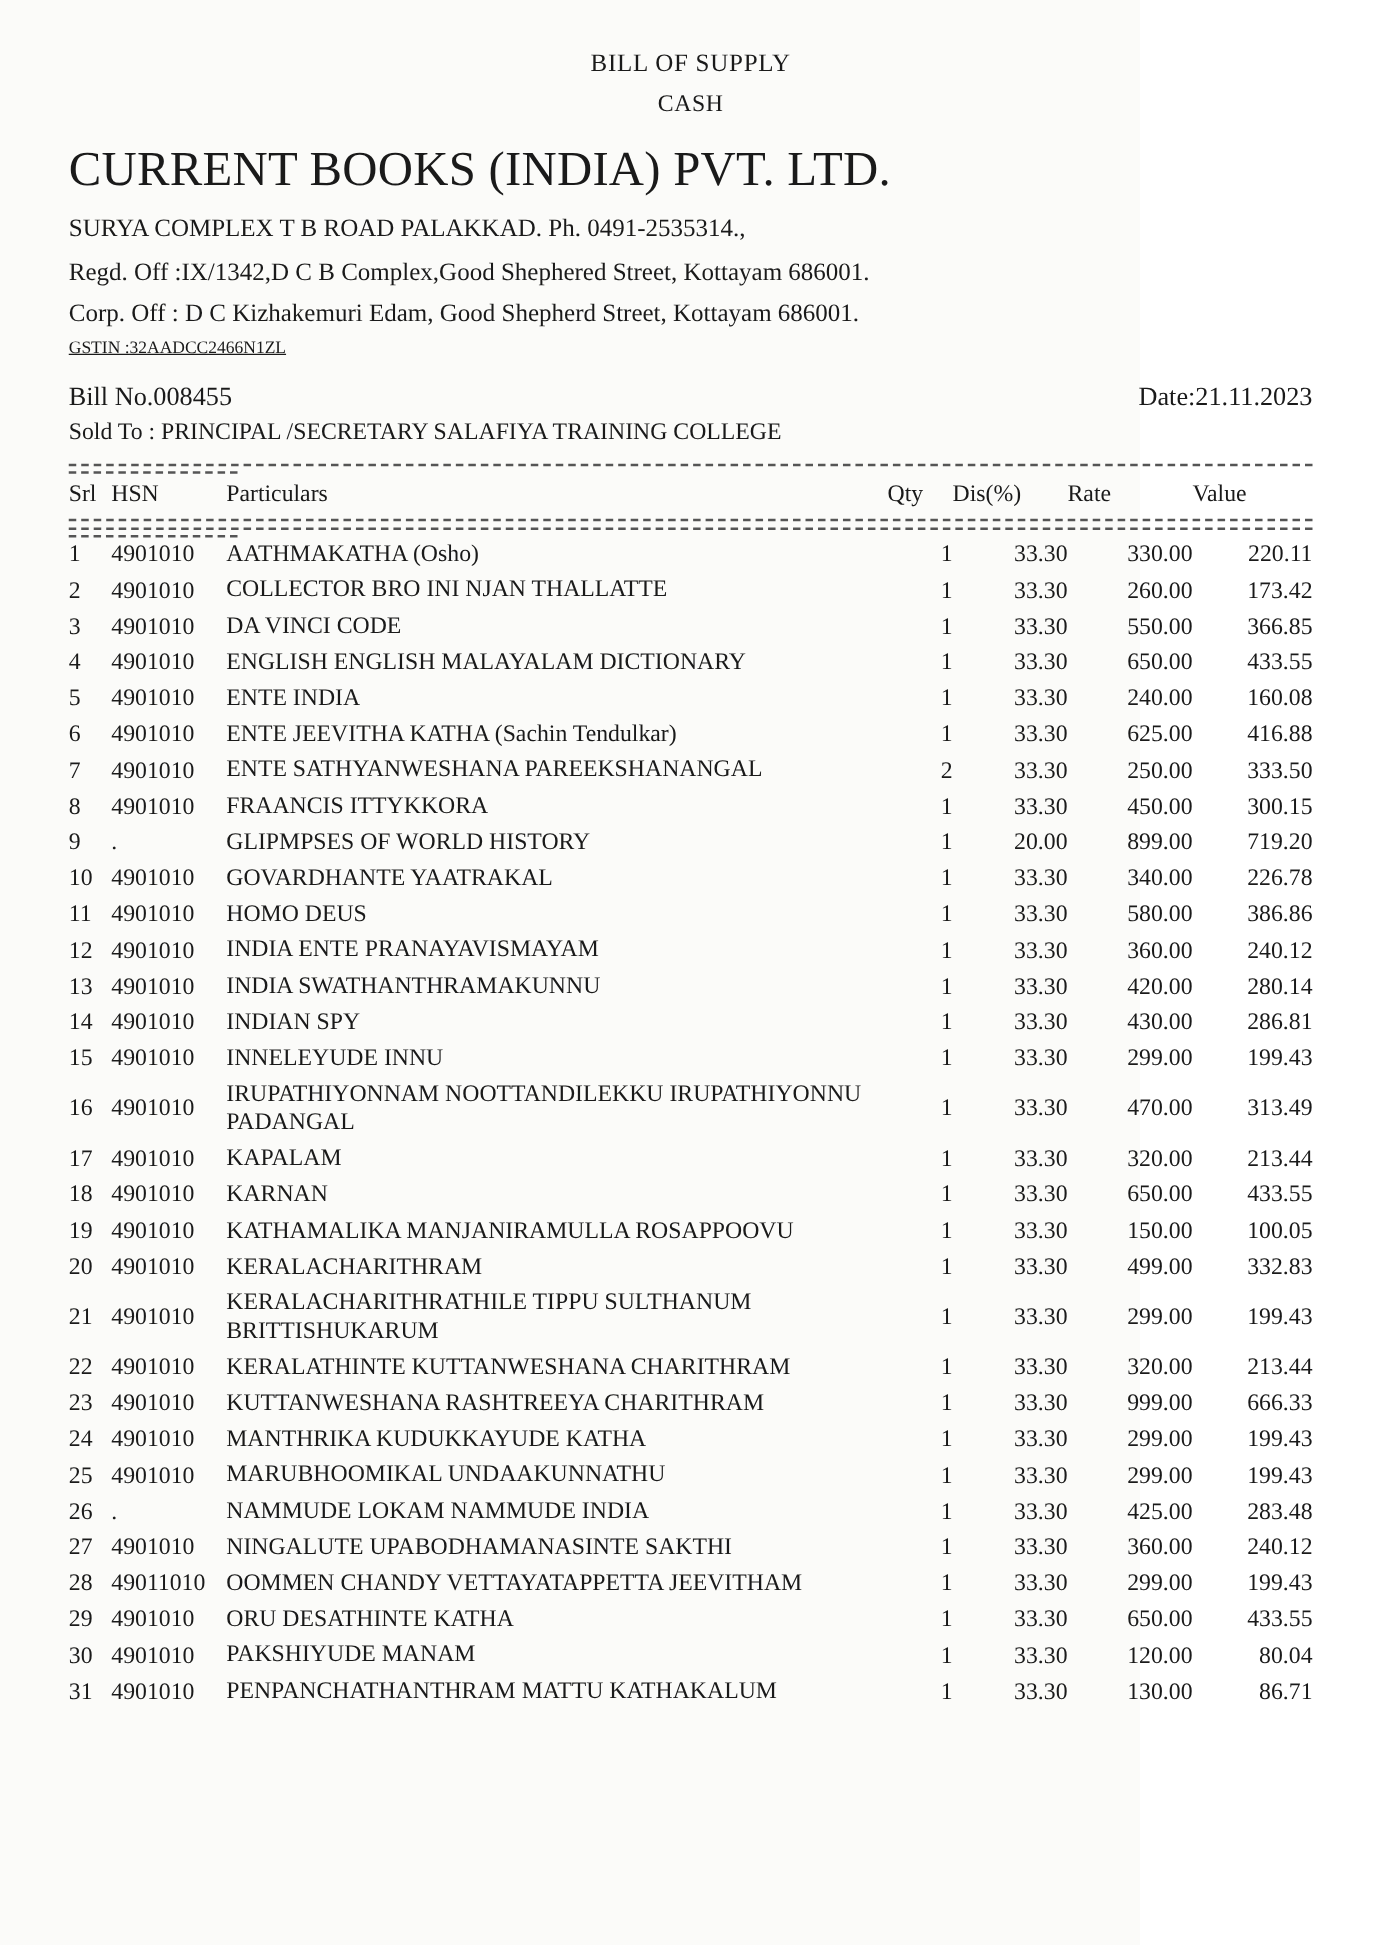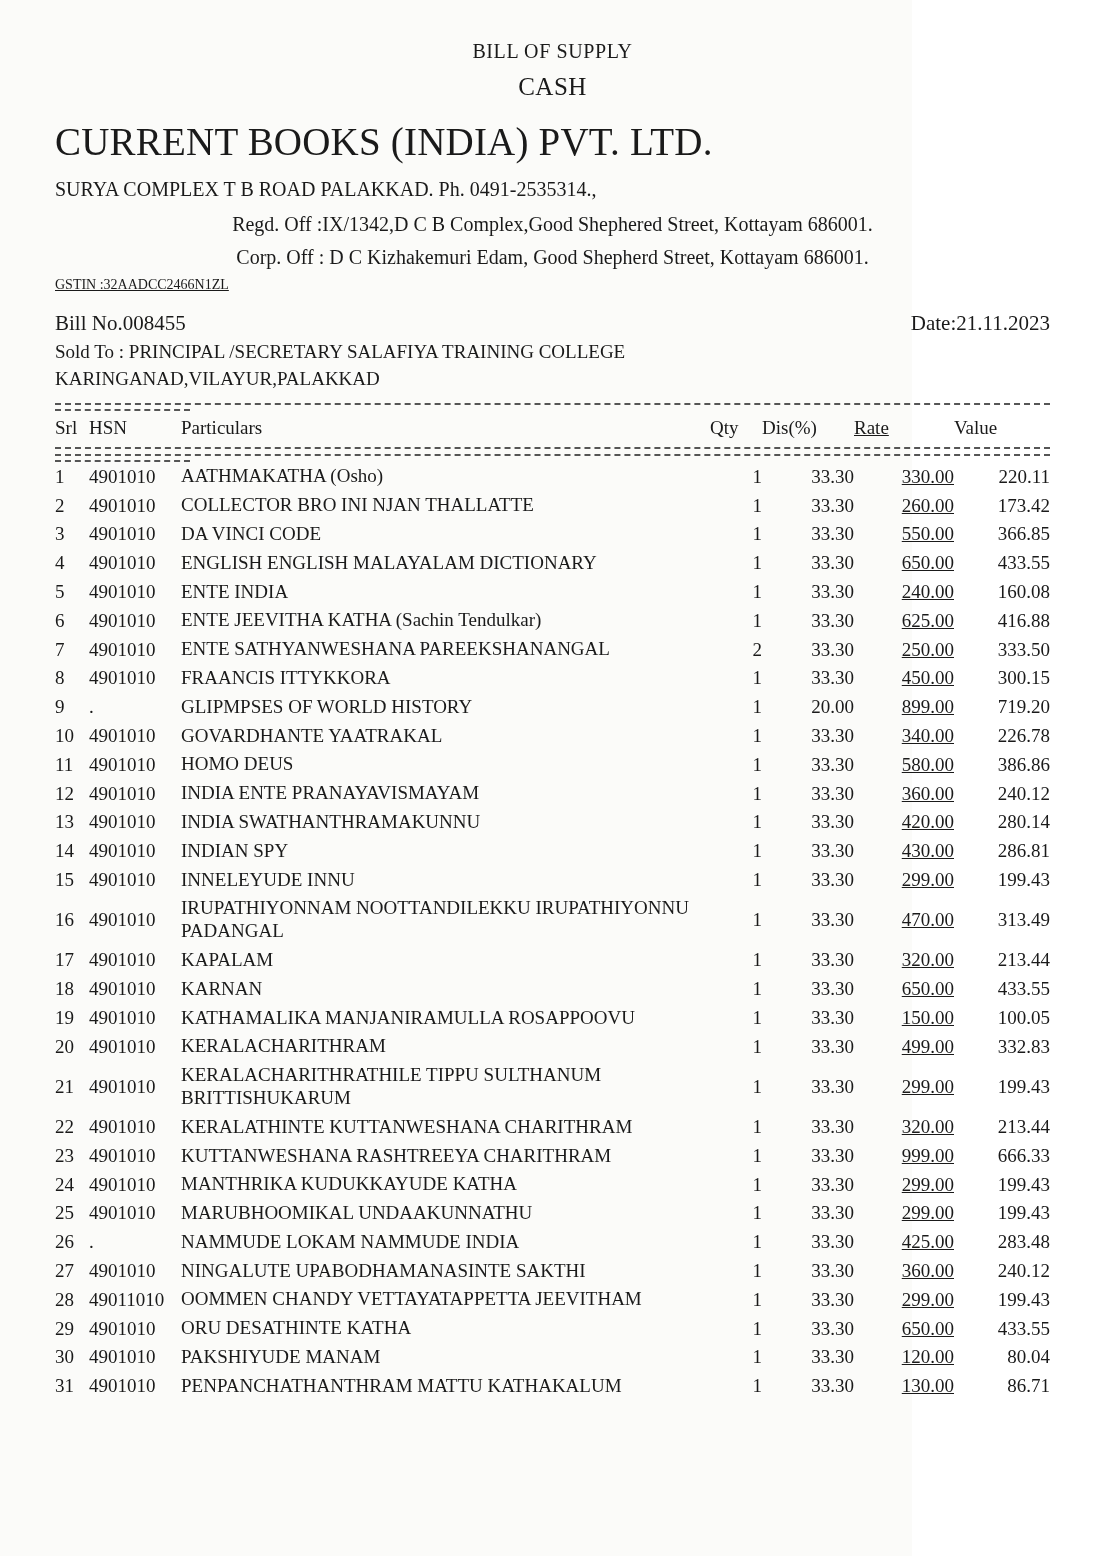--- a/index.html
+++ b/index.html
@@ -31,41 +31,40 @@
   }
   .centered {
     text-align: center;
   }
   .bill-of-supply {
     font-size: 20px;
     letter-spacing: 0.6px;
     margin-bottom: 10px;
   }
   .cash {
-    font-size: 25px;
+    font-size: 19px;
     letter-spacing: 0.5px;
     margin-bottom: 18px;
   }
   .company-name {
     font-size: 39px;
     letter-spacing: 0.2px;
     margin-bottom: 12px;
     white-space: nowrap;
   }
   .addr-line {
     font-size: 20px;
     line-height: 1.35;
     margin-bottom: 2px;
   }
   .addr-block {
     margin-bottom: 8px;
   }
   .addr-line.small-gap {
     margin-bottom: 6px;
-    text-align: center;
   }
   .gstin {
     font-size: 14px;
     margin-top: 6px;
     margin-bottom: 18px;
     text-decoration: underline;
   }
   .billrow {
     display: flex;
     justify-content: space-between;
@@ -101,21 +100,21 @@
   }
   table.items td {
     padding: 3px 0;
     vertical-align: middle;
   }
   .col-srl { width: 34px; text-align: left; padding-right: 4px;}
   .col-hsn { width: 92px; text-align: left; }
   .col-part { text-align: left; padding-left: 8px; }
   .col-qty { width: 52px; text-align: right; padding-right: 10px;}
   .col-dis { width: 92px; text-align: right; padding-right: 6px;}
-  .col-rate { width: 100px; text-align: right; padding-right: 6px; text-decoration: underline;}
+  .col-rate { width: 100px; text-align: right; padding-right: 6px;}
   .col-value { width: 96px; text-align: right; }
   .dbl-sep {
     border-top: 2px dashed #555;
     margin-top: 2px;
     height: 0;
   }
   .dbl-sep2 {
     border-top: 2px dashed #555;
     margin-top: 5px;
     height: 0;
@@ -143,21 +142,20 @@
     <div class="addr-line small-gap">Corp. Off : D C Kizhakemuri Edam, Good Shepherd Street, Kottayam 686001.</div>
 
     <div class="gstin">GSTIN :32AADCC2466N1ZL</div>
 
     <div class="billrow">
       <div>Bill No.008455</div>
       <div>Date:21.11.2023</div>
     </div>
 
     <div class="soldto">Sold To : PRINCIPAL /SECRETARY SALAFIYA TRAINING COLLEGE</div>
-    <div class="soldto">KARINGANAD,VILAYUR,PALAKKAD</div>
 
     <div class="sep"></div>
     <div class="sep-short"></div>
 
     <table class="items">
       <thead>
         <tr>
           <th class="col-srl">Srl</th>
           <th class="col-hsn">HSN</th>
           <th class="col-part">Particulars</th>

